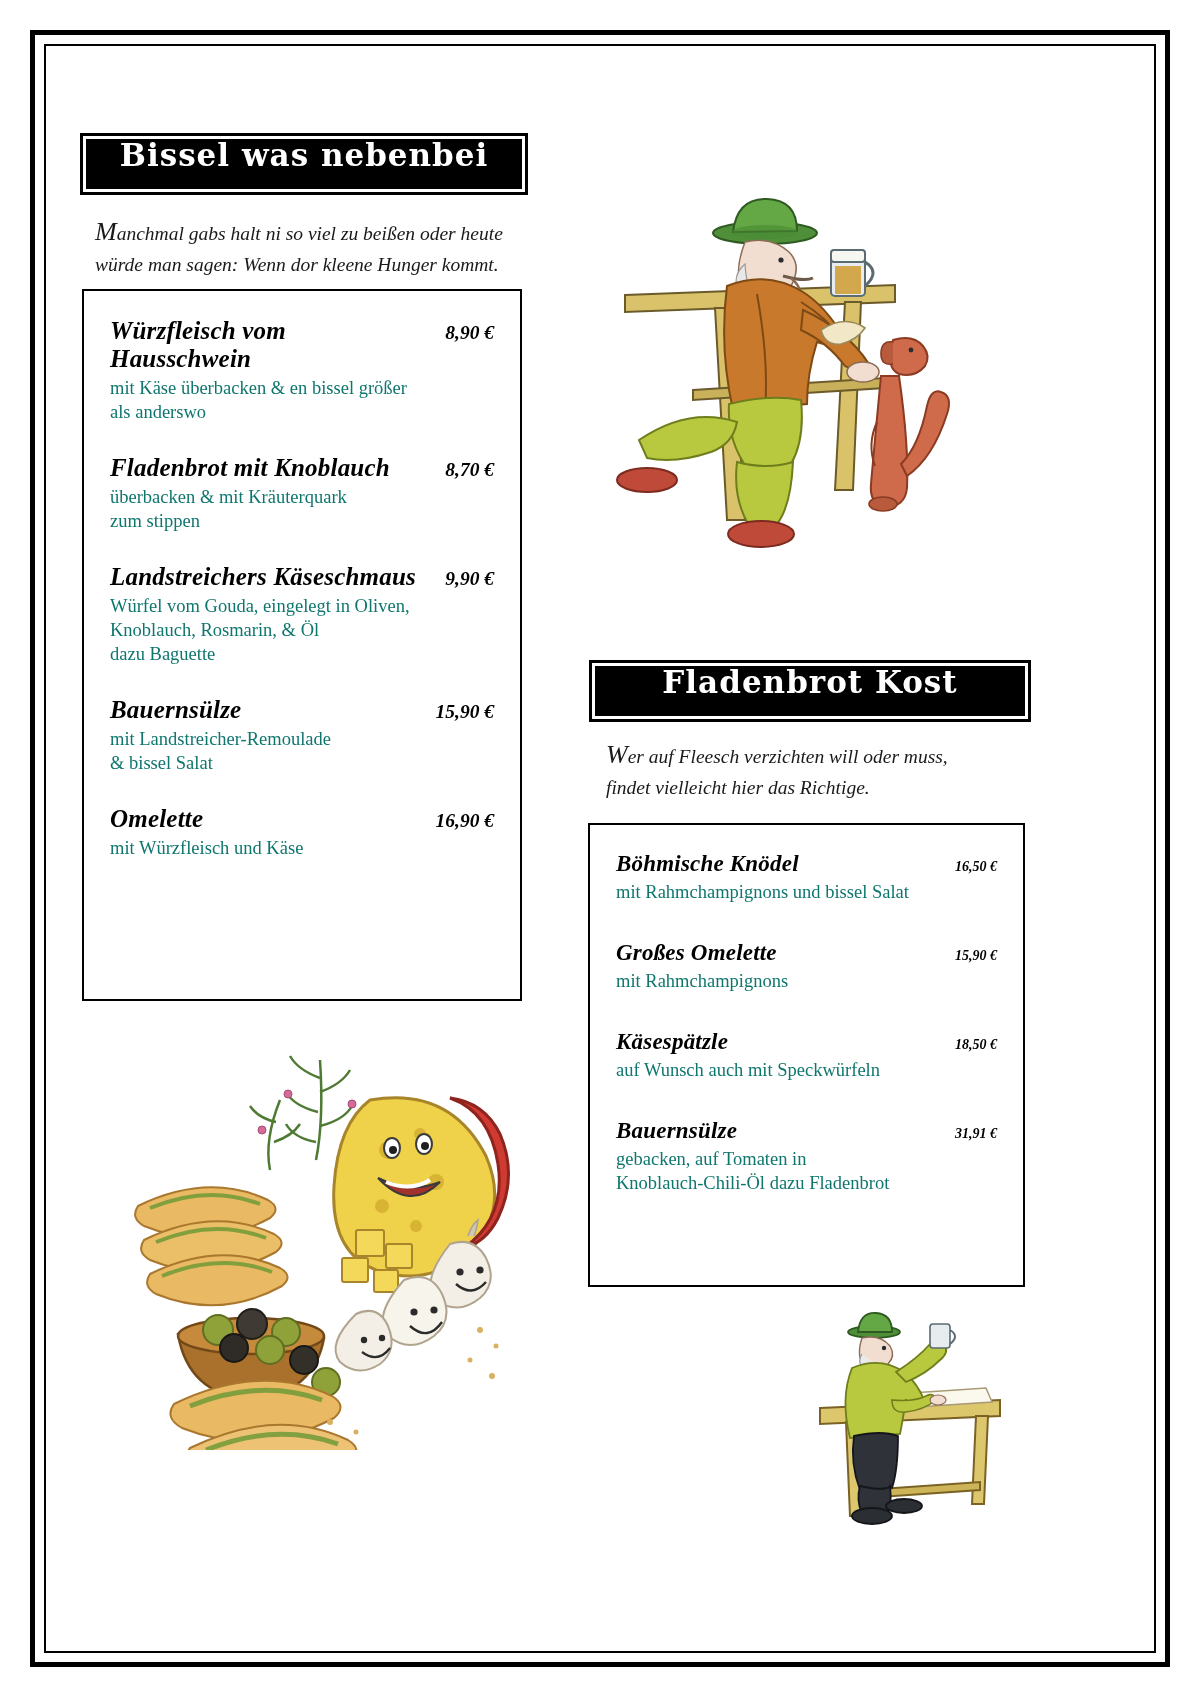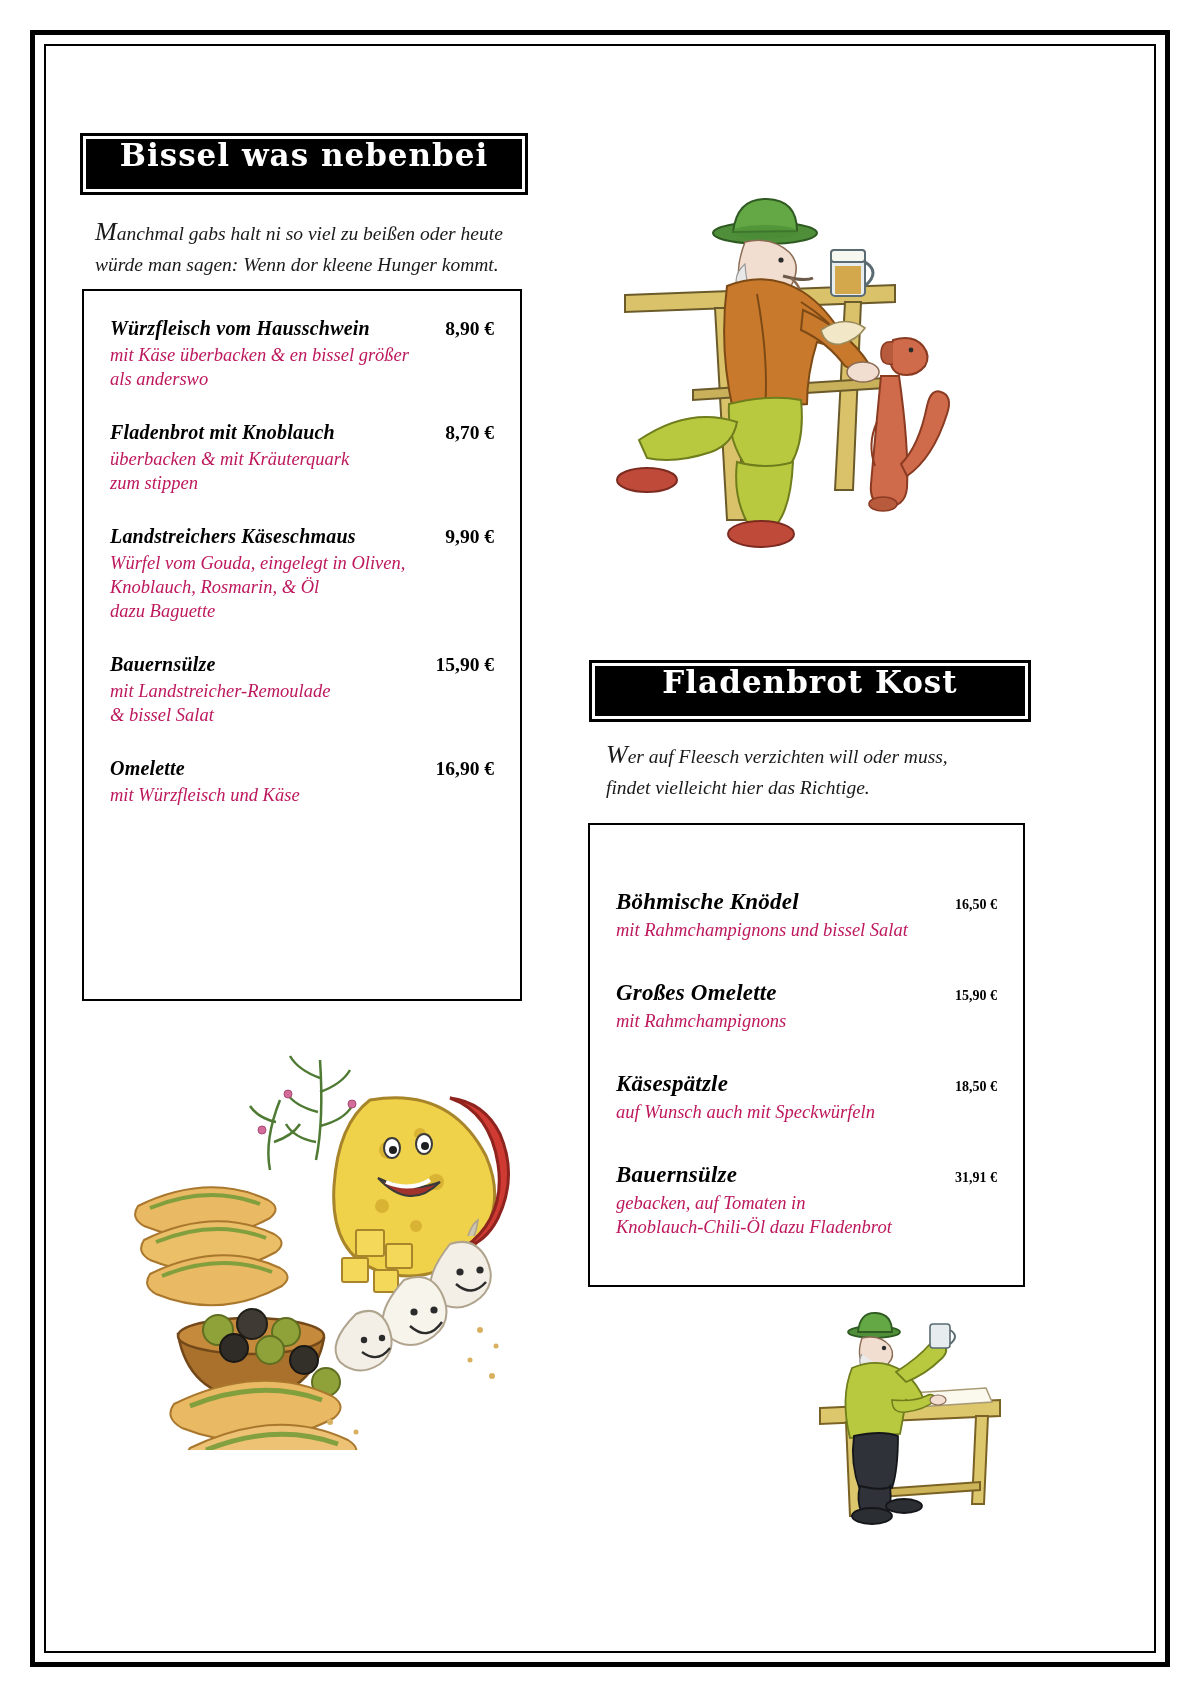--- a/index.html
+++ b/index.html
@@ -87,44 +87,44 @@
   .item:last-child { margin-bottom: 6px; }
   .item-line {
     display: flex;
     align-items: baseline;
     justify-content: space-between;
   }
   .item-name {
     font-family: "Liberation Serif", serif;
     font-style: italic;
     font-weight: bold;
-    font-size: 20px;
+    font-size: 25px;
     color: #000;
     letter-spacing: 0.2px;
   }
   .item-price {
     font-family: "Liberation Serif", serif;
+    font-style: italic;
     font-weight: bold;
     font-size: 19.5px;
     color: #000;
     white-space: nowrap;
     padding-left: 14px;
   }
   .item-desc {
     font-family: "Liberation Serif", serif;
-    font-style: italic;
     font-size: 18.5px;
     line-height: 1.3;
-    color: #be185d;
+    color: #0f766e;
     margin-top: 3px;
     white-space: pre-line;
   }
 
   
-  .box-right .item { margin-bottom: 36px; margin-top: 38px; }
+  .box-right .item { margin-bottom: 36px; }
   .box-right .item-name { font-size: 23px; }
   .box-right .item-price { font-size: 14px; }
 
   
   .illus { position: absolute; }
 </style>
 </head>
 <body>
 
 <div class="page">

